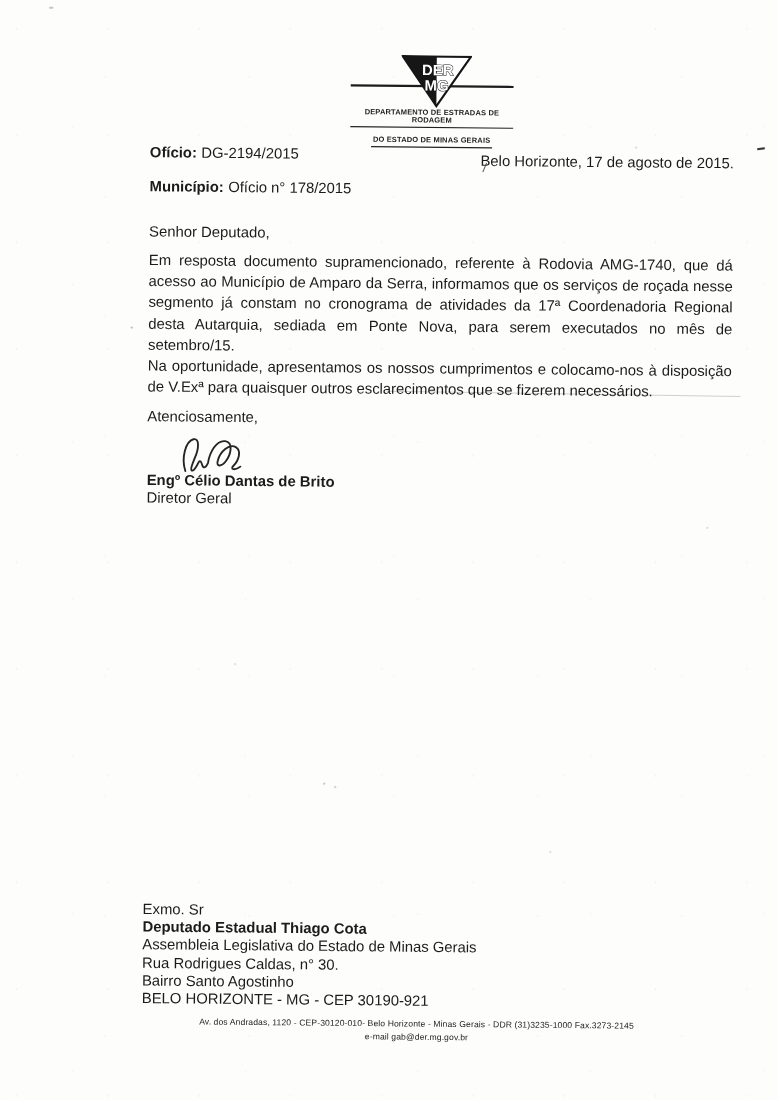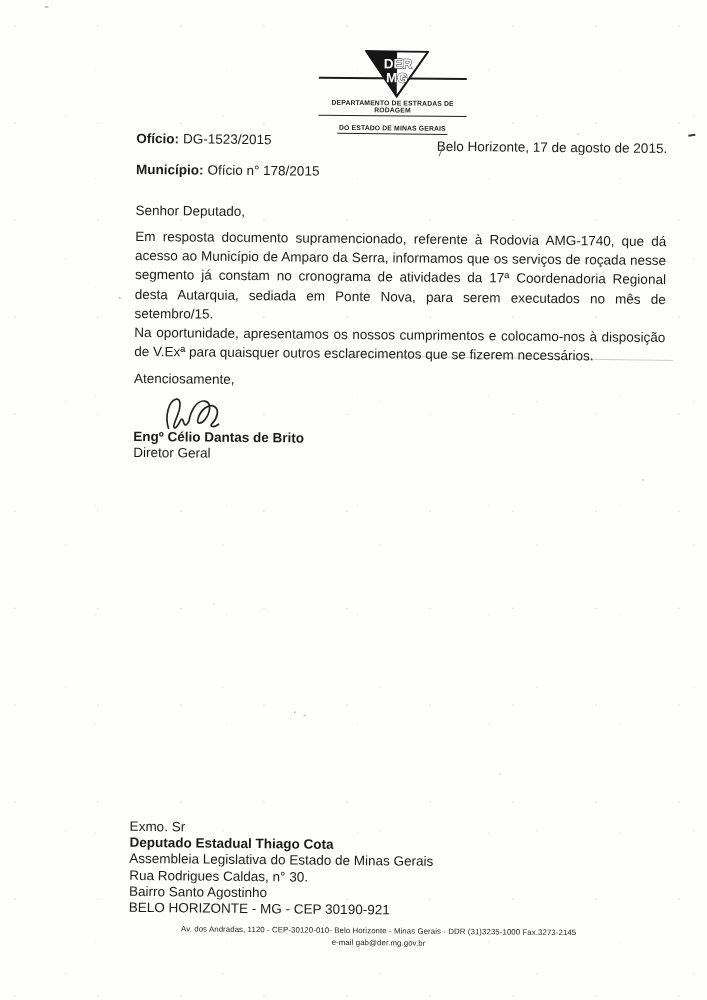--- a/index.html
+++ b/index.html
@@ -85,21 +85,21 @@
       <text x="33" y="18" text-anchor="middle" font-size="13.5" font-weight="bold" font-family="Liberation Sans, sans-serif" fill="#ffffff" stroke="#161616" stroke-width="0.9" paint-order="stroke">DER</text>
       <text x="32" y="32" text-anchor="middle" font-size="13.5" font-weight="bold" font-family="Liberation Sans, sans-serif" fill="#ffffff" stroke="#161616" stroke-width="0.9" paint-order="stroke">MG</text>
     </svg>
     <span class="org-line1">DEPARTAMENTO DE ESTRADAS DE RODAGEM</span><br>
     <span class="org-line2">DO ESTADO DE MINAS GERAIS</span>
   </div>
 
   <div class="content">
 
     <div class="abs row-office">
-      <span class="label">Ofício:</span><span class="value">DG-1523/2015</span>
+      <span class="label">Ofício:</span><span class="value">DG-2194/2015</span>
       <span class="dateline">Belo Horizonte, 17 de agosto de 2015.</span>
     </div>
 
     <div class="abs row-ref">
       <span class="label">Município:</span><span class="value">Ofício n° 178/2015</span>
     </div>
 
     <div class="abs salutation">Senhor Deputado,</div>
 
     <div class="abs para1">Em resposta documento supramencionado, referente à Rodovia AMG-1740, que dá acesso ao Município de Amparo da Serra, informamos que os serviços de roçada nesse segmento já constam no cronograma de atividades da 17ª Coordenadoria Regional desta Autarquia, sediada em Ponte Nova, para serem executados no mês de setembro/15.</div>

